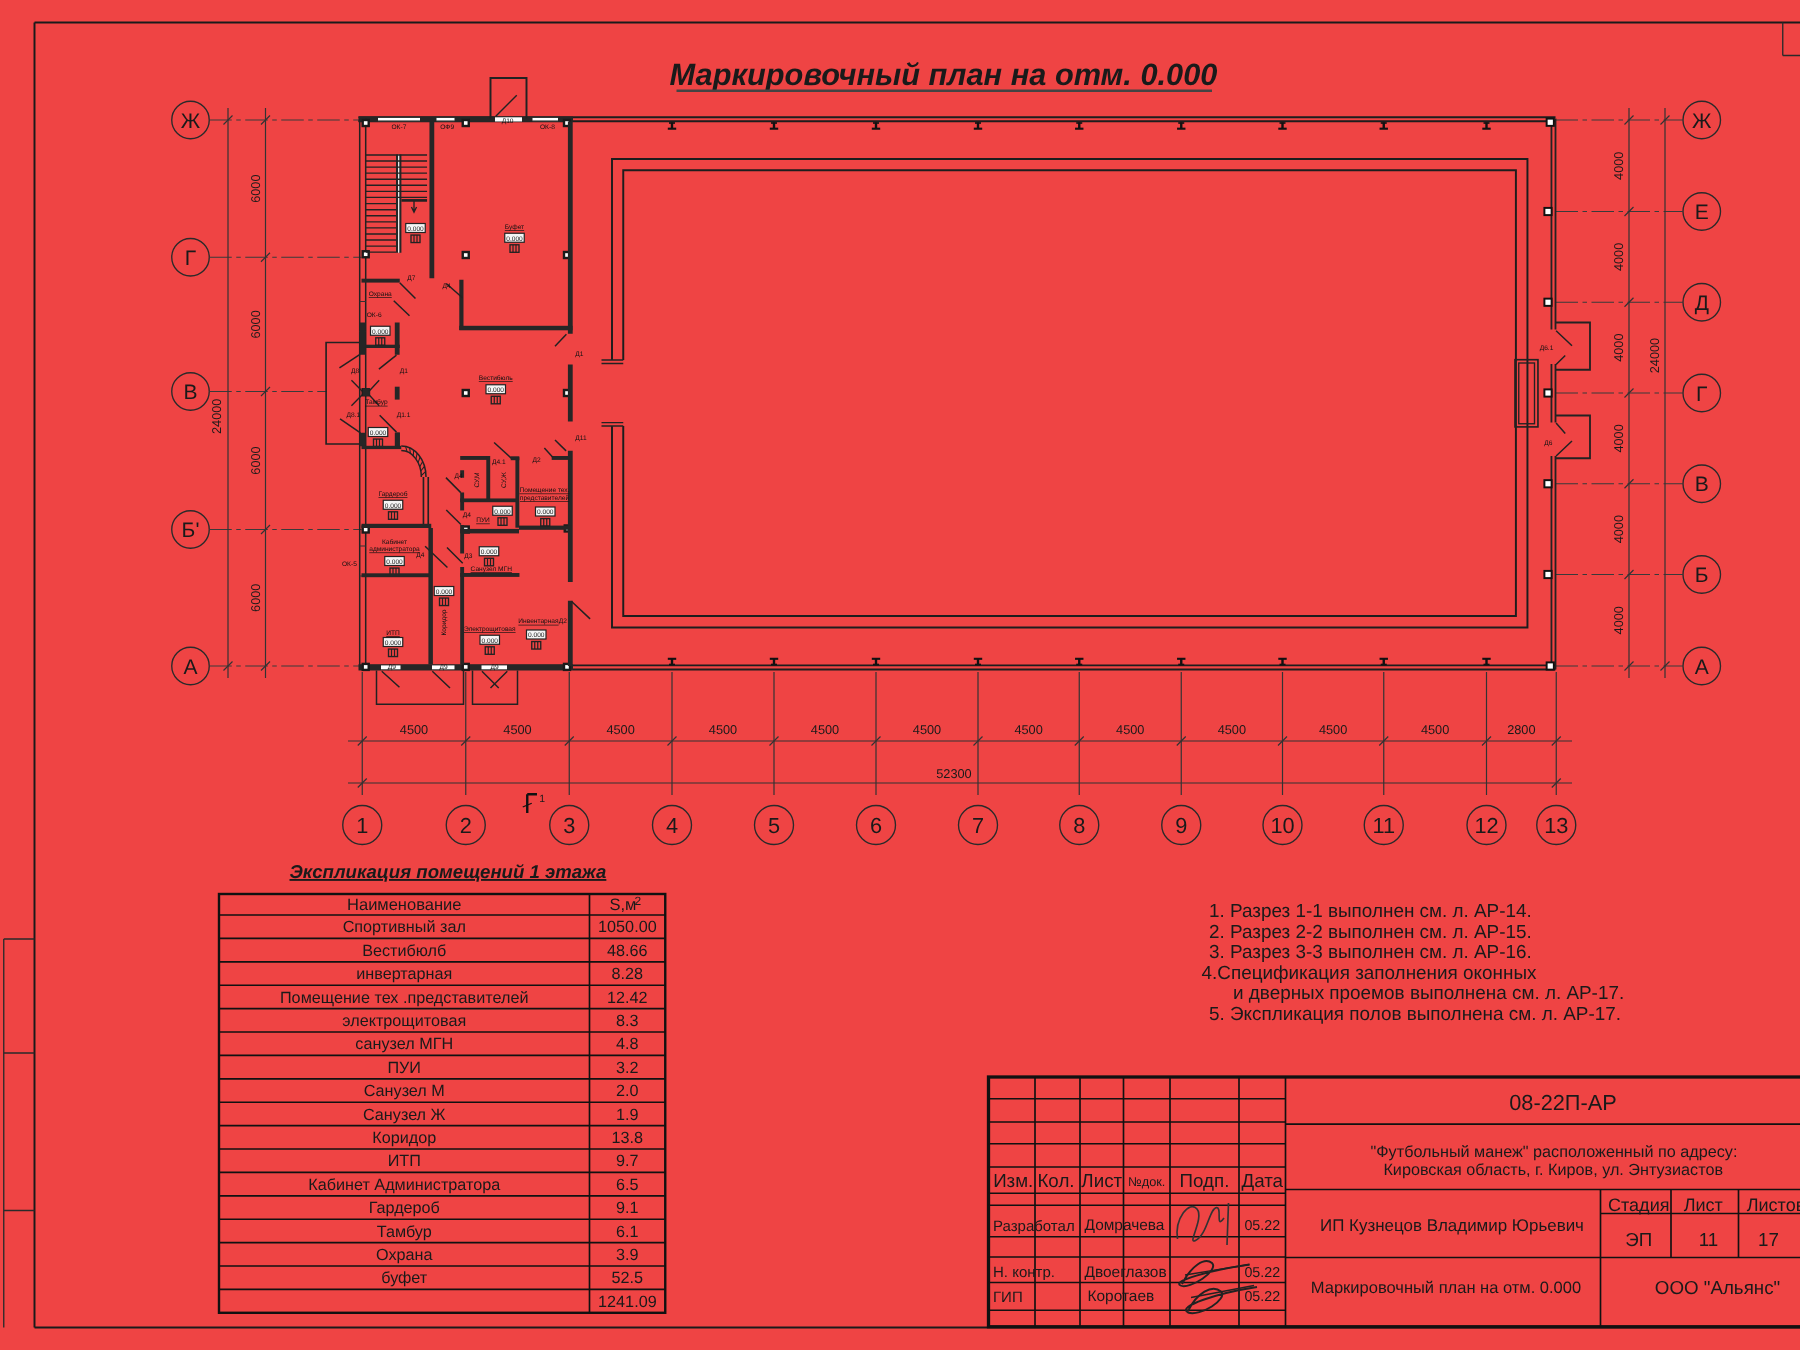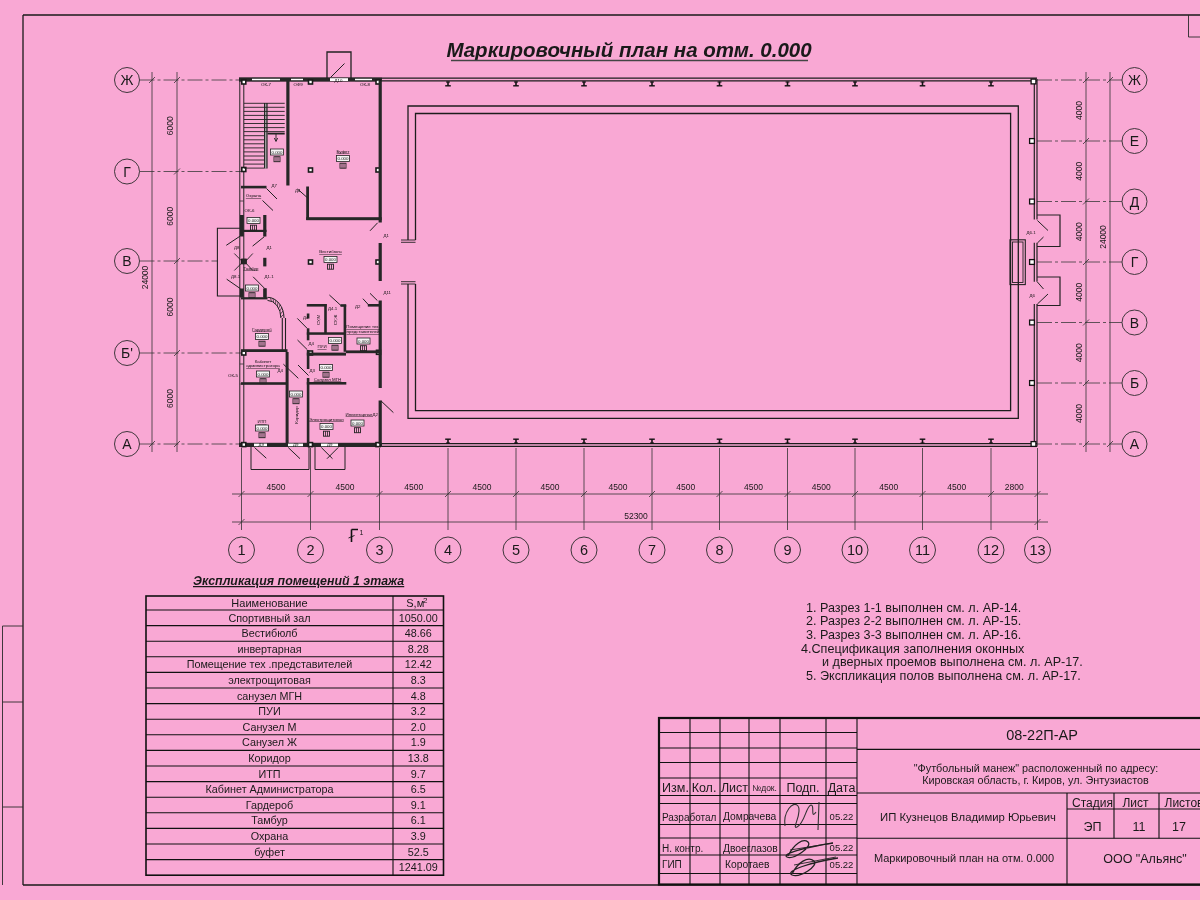--- a/index.html
+++ b/index.html
@@ -1,16 +1,16 @@
 <!DOCTYPE html>
 <html><head>
 <meta charset="utf-8">
 <style>
 html,body{margin:0;padding:0;background:#fff;}
-#page{position:relative;width:1200px;height:900px;background:#f9a8d4;overflow:hidden;font-family:"Liberation Sans",sans-serif;}
+#page{position:relative;width:1200px;height:900px;background:#ef4444;overflow:hidden;font-family:"Liberation Sans",sans-serif;}
 svg{position:absolute;left:0;top:0;}
 text{font-family:"Liberation Sans",sans-serif;fill:#1a1a1a;}
 .thin{stroke:#2a2a2a;stroke-width:0.9;fill:none;}
 .med{stroke:#1a1a1a;stroke-width:1.3;fill:none;}
 .ax{stroke:#3a3a3a;stroke-width:0.8;fill:none;stroke-dasharray:15 3 3 3;}
 .dim{stroke:#333;stroke-width:0.8;fill:none;}
 .wall{fill:#262626;}
 .lbl{font-size:4.4px;fill:#111;}
 </style>
 </head>

